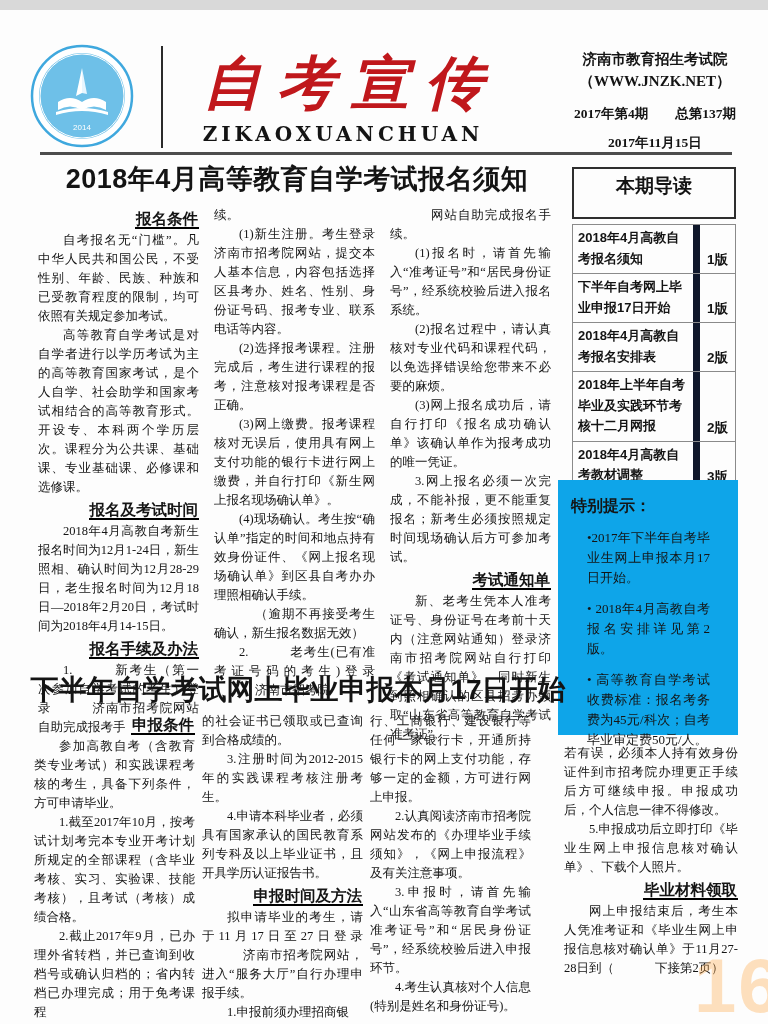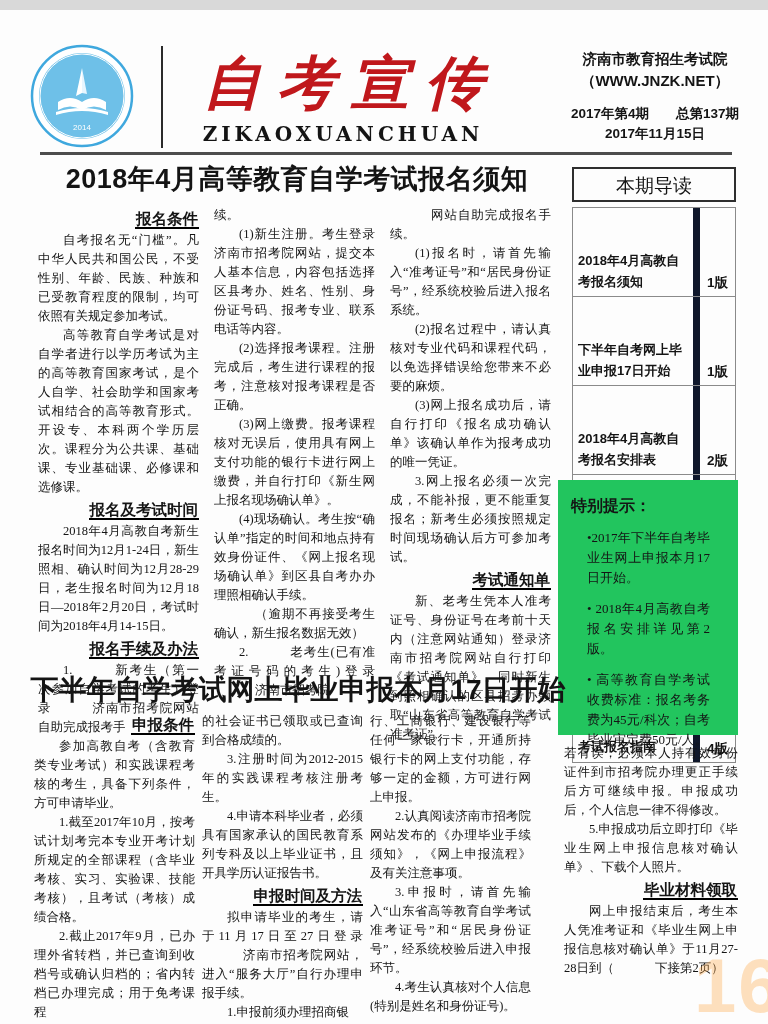--- a/index.html
+++ b/index.html
@@ -10,24 +10,24 @@
 
   
   .logo{left:30px;top:44px;width:104px;height:104px;text-decoration:underline;}
   .mast-divider{left:161px;top:46px;width:2px;height:102px;background:#2a2a2a;}
   .mast-title{left:168px;top:46px;width:350px;height:76px;display:flex;align-items:center;justify-content:center;
       font-weight:bold;font-style:italic;font-size:58px;letter-spacing:16px;color:#c0181c;
       font-family:"DejaVu Serif","Liberation Serif",serif;white-space:nowrap;text-indent:16px;}
   .mast-pinyin{left:168px;top:122px;width:350px;text-align:center;font-weight:bold;font-size:20px;
       letter-spacing:4px;font-family:"DejaVu Serif",serif;}
   .mast-right{left:562px;top:48px;width:186px;text-align:center;
-      font-family:Liberation Sans, sans-serif;font-weight:bold;}
+      font-family:Liberation Serif, serif;font-weight:bold;}
   .mr1{font-size:14.5px;line-height:22px;}
   .mr2{font-size:15px;line-height:22px;margin-bottom:12px;}
-  .mr3{font-size:13.5px;line-height:20px;}
+  .mr3{font-size:13.5px;line-height:20px;margin-bottom:9px;}
   .mr4{font-size:13.5px;line-height:20px;}
   .mast-rule{left:40px;top:152px;width:692px;height:3px;background:#4d4d4d;}
 
   
   .headline1{left:36px;top:161px;width:522px;text-align:center;font-size:27px;font-weight:900;
       font-family:"Liberation Sans","DejaVu Sans",sans-serif;letter-spacing:0.5px;white-space:nowrap;}
   .headline2{left:28px;top:671px;width:540px;text-align:center;font-size:28px;font-weight:900;
       font-family:"Liberation Sans","DejaVu Sans",sans-serif;white-space:nowrap;}
 
   
@@ -40,30 +40,30 @@
   .a1c1{left:38px;top:206px;}
   .a1c2{left:214px;top:206px;}
   .a1c3{left:390px;top:206px;}
   .a2c1{left:34px;top:712px;}
   .a2c2{left:202px;top:712px;}
   .a2c3{left:370px;top:712px;}
   .a2c4{left:564px;top:744px;width:174px;}
 
   
   .sidebar{left:572px;top:167px;width:164px;font-family:"Liberation Sans","DejaVu Sans",sans-serif;}
-  .sb-title{border:2px solid #2e2e2e;text-align:center;font-weight:normal;font-size:19px;padding:4px 0 1px;}
+  .sb-title{border:2px solid #2e2e2e;text-align:center;font-weight:bold;font-size:19px;padding:4px 0 18px;}
   .sb-table{border:1px solid #8a8a8a;margin-top:5px;}
   .sb-row{display:flex;border-bottom:1px solid #8a8a8a;}
   .sb-row:last-child{border-bottom:none;}
-  .sb-label{flex:1;padding:3px 4px 4px 5px;font-weight:bold;font-size:13px;line-height:20.5px;margin-top:40px;}
+  .sb-label{flex:1;padding:3px 4px 4px 5px;font-weight:bold;font-size:13px;line-height:20.5px;}
   .sb-page{width:35px;border-left:7px solid #0f172a;display:flex;align-items:flex-end;justify-content:center;
       font-weight:bold;font-size:13.5px;padding-bottom:4px;}
 
   
-  .special{left:558px;top:480px;width:180px;height:255px;background:#22c55e;box-sizing:border-box;
+  .special{left:558px;top:480px;width:180px;height:255px;background:#0ea5e9;box-sizing:border-box;
       padding:16px 12px 0 13px;font-size:13px;line-height:20px;text-align:justify;}
   .special h3{margin:0 0 12px;font-family:"Liberation Sans","DejaVu Sans",sans-serif;font-size:16px;}
   .special p{margin:0 16px 11px;}
 
   
   .watermark{left:694px;top:942px;font-size:76px;font-weight:bold;
       font-family:"Liberation Sans",sans-serif;color:#ff9d2e;opacity:0.3;letter-spacing:2px;}
   b{font-weight:normal;padding-left:41px;}
 </style>
 </head>

